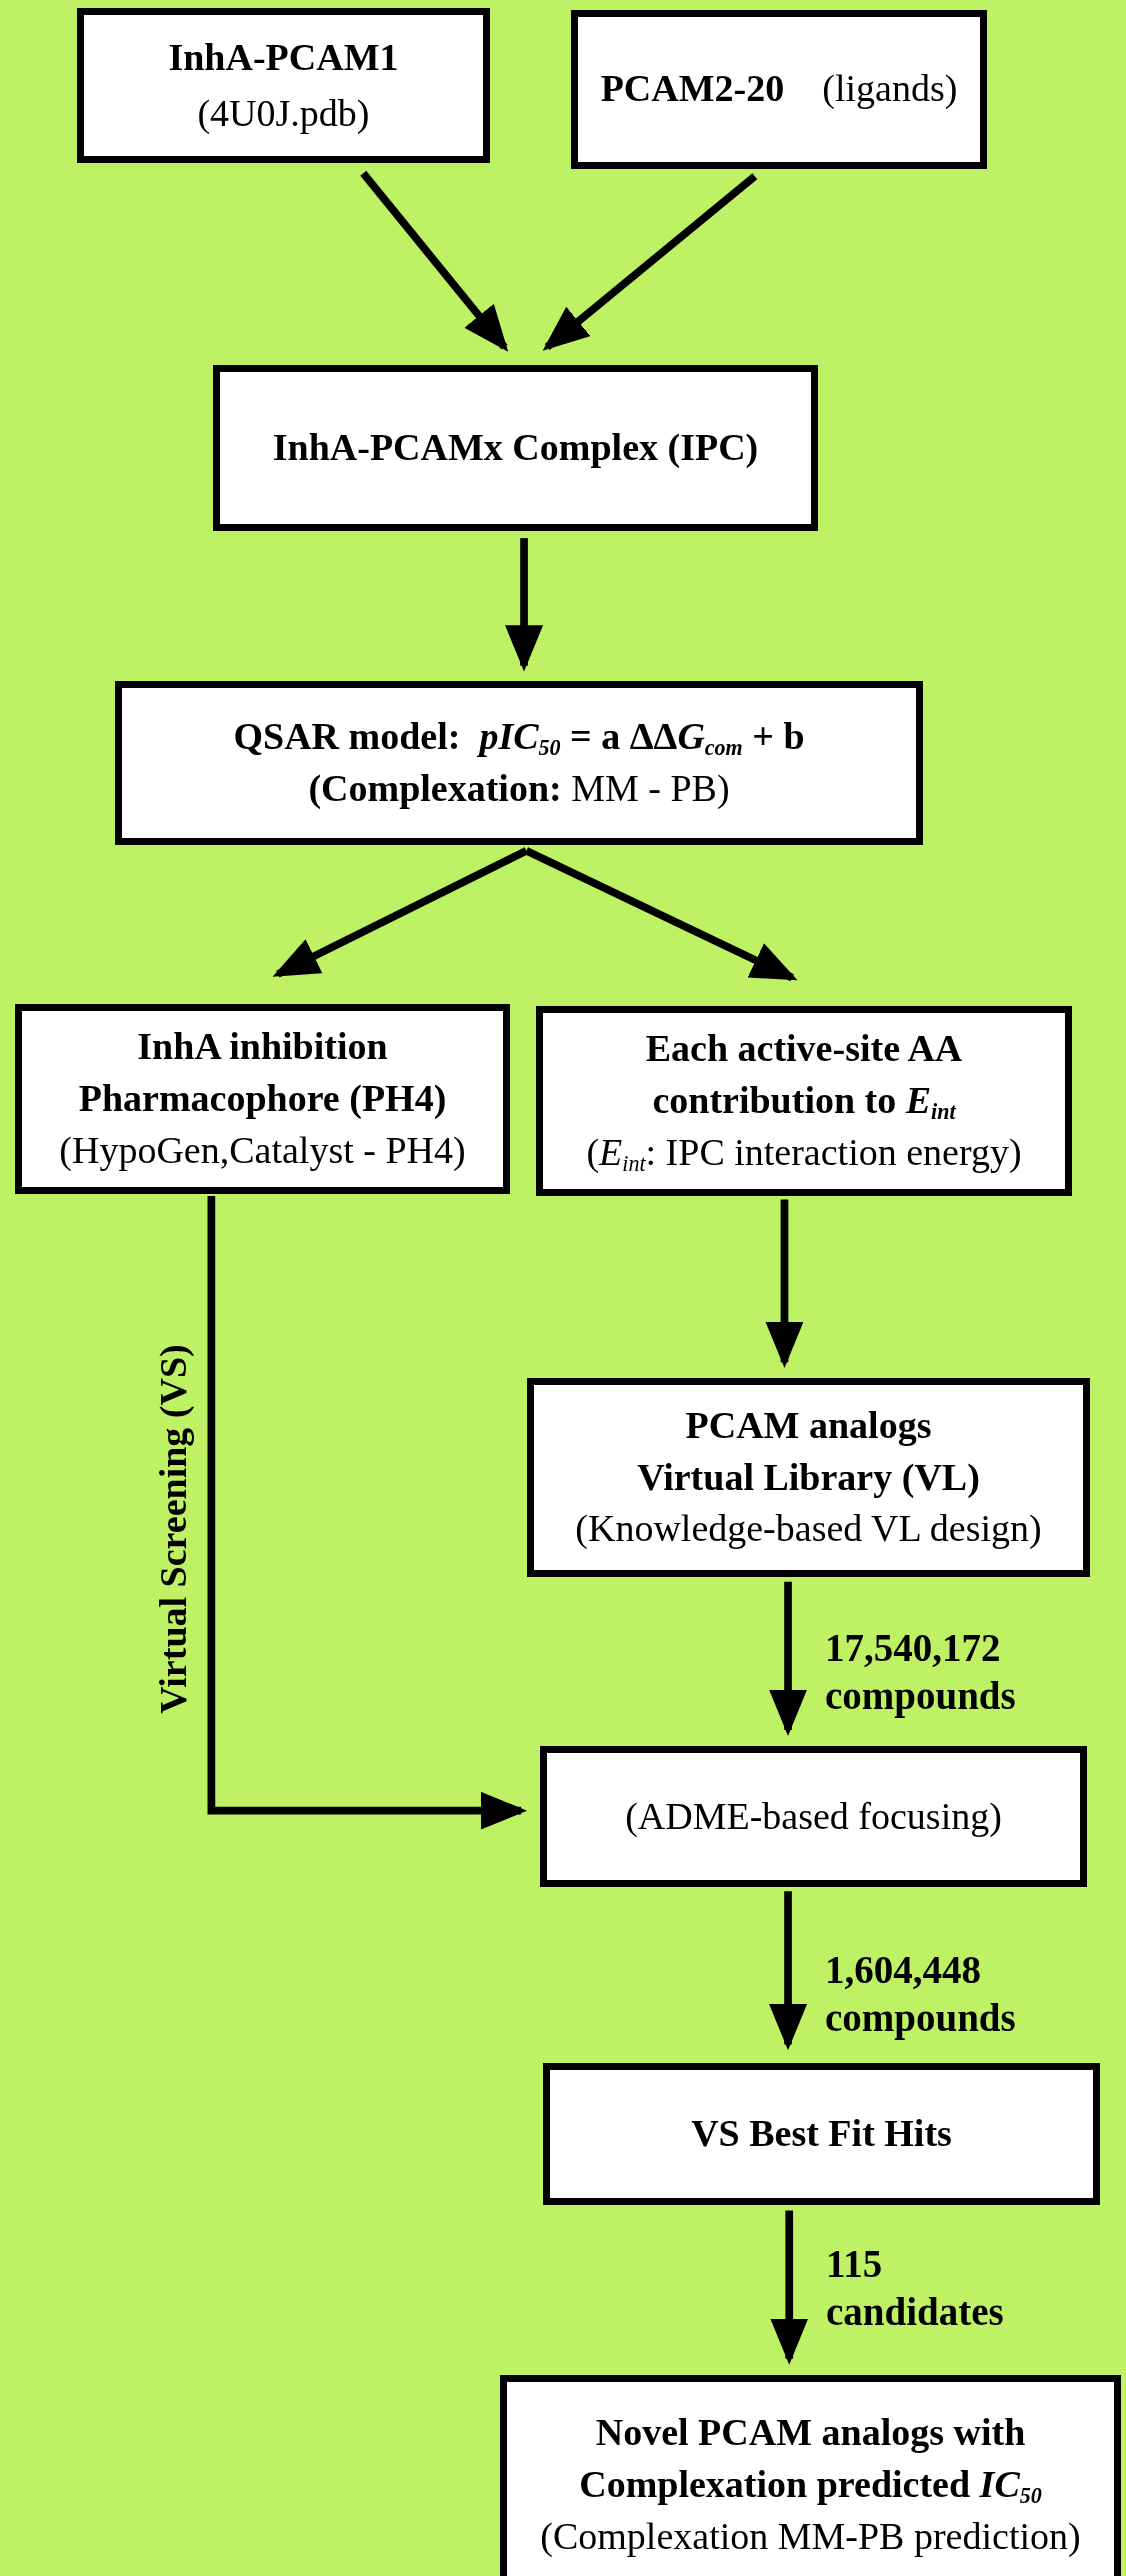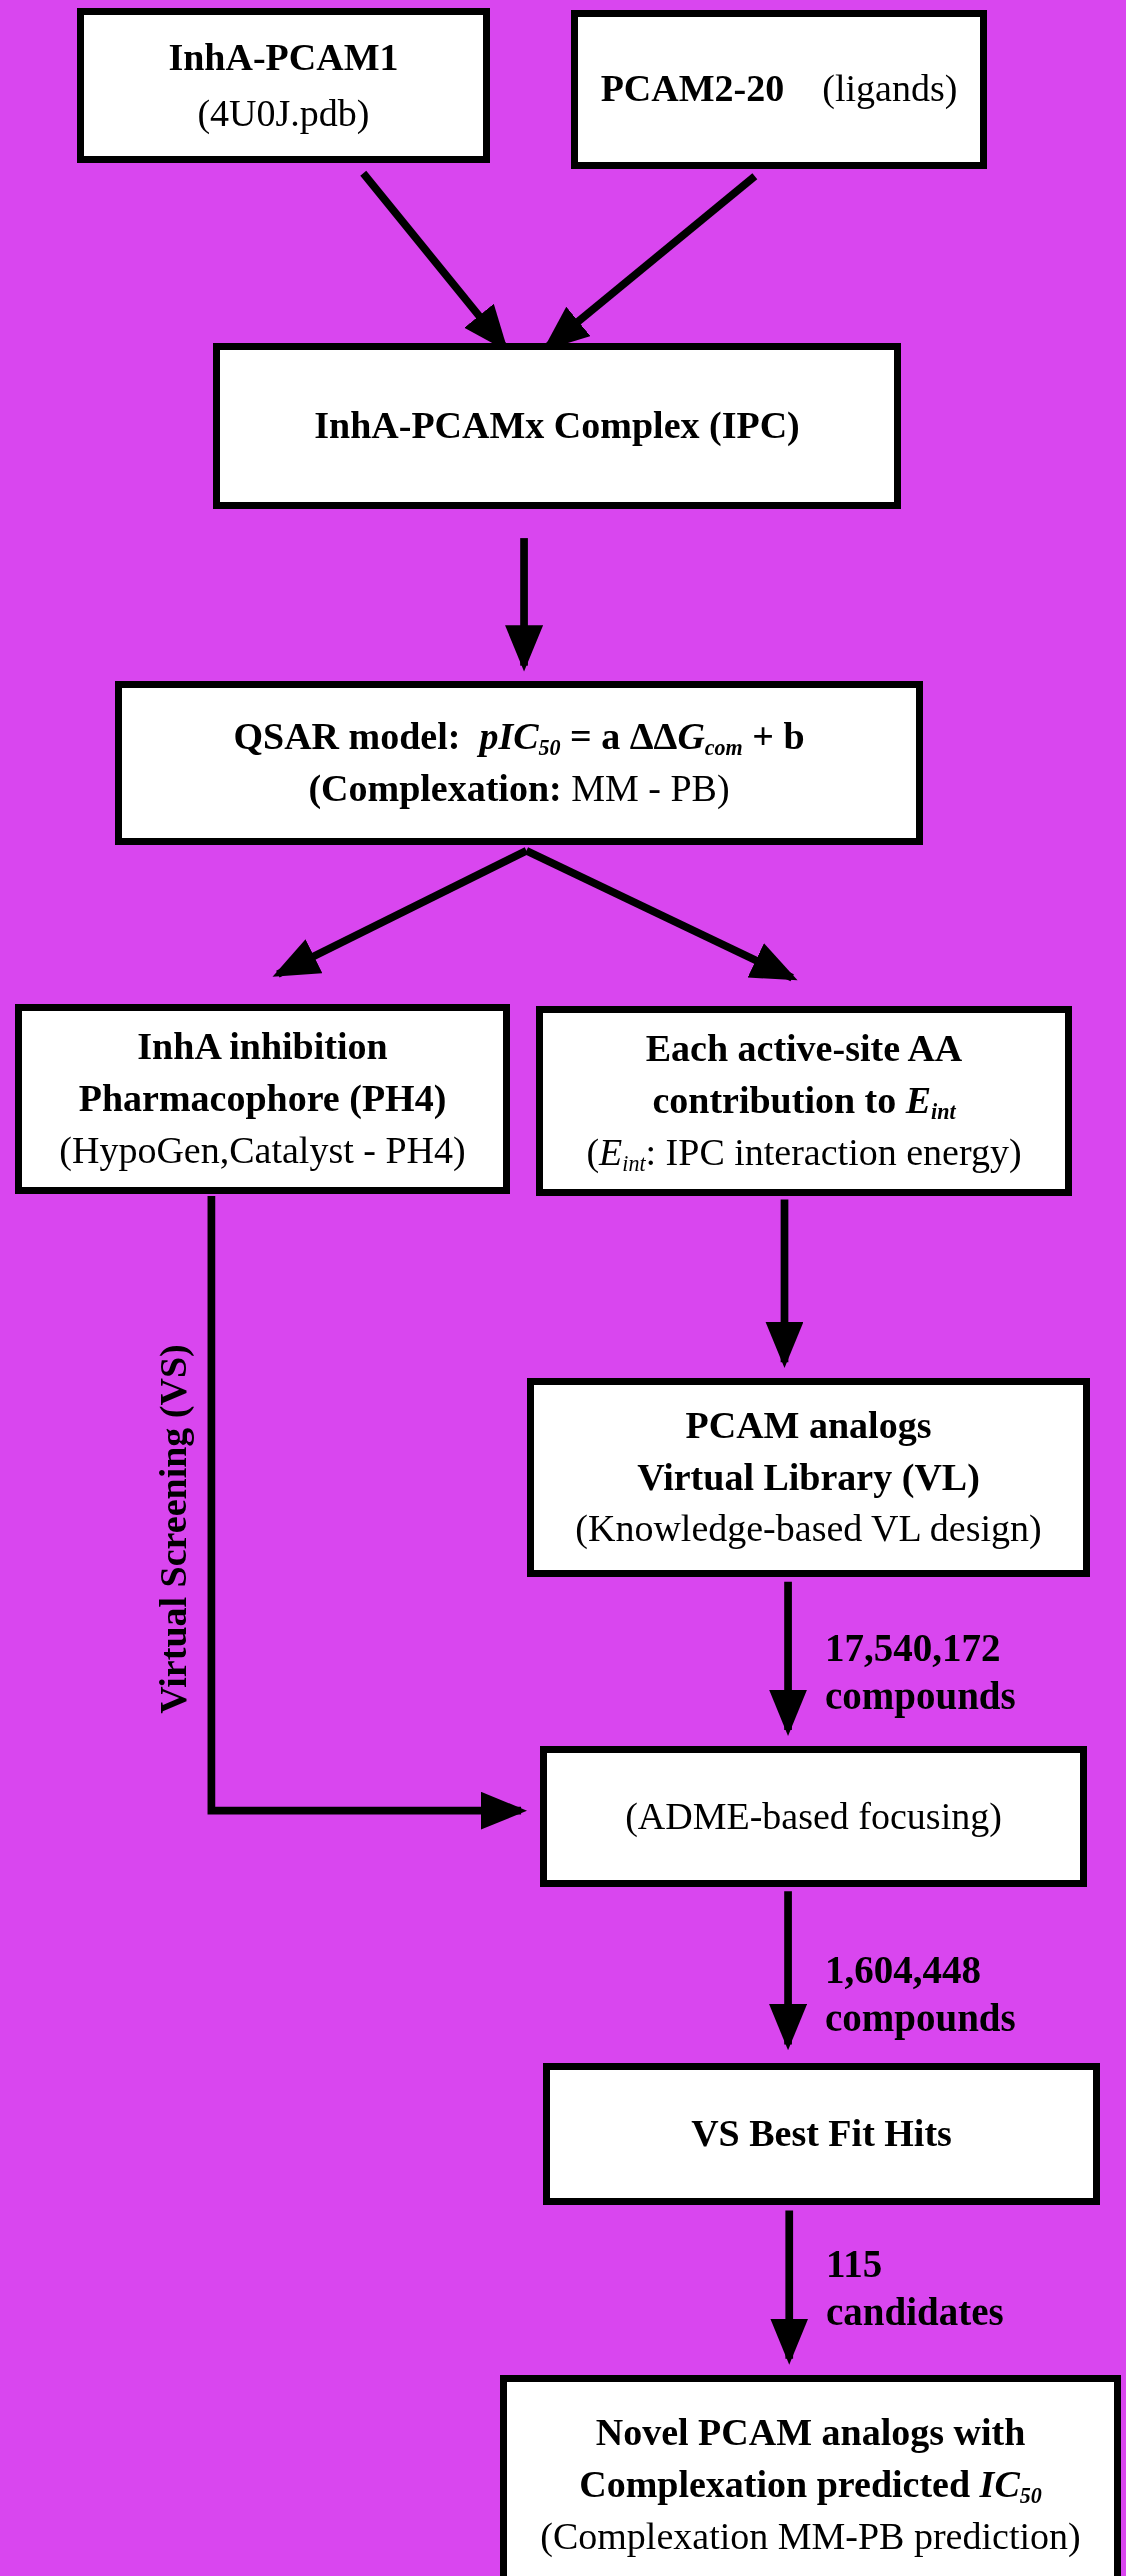--- a/index.html
+++ b/index.html
@@ -1,19 +1,19 @@
 <!DOCTYPE html>
 <html style="font-size:9.5px"><head>
 <meta charset="utf-8">
 <style>
   html,body{margin:0;padding:0;background:#ffffff;}
   #figure{
     position:relative;
     width:1127px;height:2576px;
-    background:#d946ef;
+    background:#bef264;
     color:#000000;
     font-family:"Liberation Serif","DejaVu Serif",serif;
     overflow:hidden;
   }
   #arrows{position:absolute;left:0;top:0;width:1127px;height:2576px;}
   .box{
     position:absolute;
     box-sizing:border-box;
     border:7.1px solid #000000;
     background:#ffffff;
@@ -37,21 +37,21 @@
   }
   #vlabel .rot{
     display:inline-block;
     transform:translate(-50%,-50%) rotate(-90deg);
     transform-origin:center center;
     font-size:38px;font-weight:700;white-space:nowrap;
   }
   
   #box-inha-pcam1      {left:77px; top:7.7px;   width:413px;  height:155px; line-height:1.48;}
   #box-pcam2-20        {left:571px; top:9.5px;   width:416px;  height:159px;}
-  #box-ipc-complex     {left:213px; top:343px;  width:688px; height:166px;}
+  #box-ipc-complex     {left:213px; top:365px;  width:605px; height:166px;}
   #box-qsar-model      {left:115px; top:681px; width:808px; height:164px;}
   #box-ph4-pharmacophore{left:15px; top:1004px; width:495px;  height:190px;}
   #box-aa-contribution {left:536px; top:1006px; width:536px;  height:190px;}
   #box-virtual-library {left:527px; top:1378px; width:563px;  height:199px;}
   #box-focused-vl      {left:540px; top:1746px; width:547px;  height:141px;}
   #box-vs-hits         {left:543px; top:2063px; width:557px;  height:142px;}
   #box-novel-analogs   {left:500px; top:2375px; width:621px; height:220px;}
   #label-vl-count {left:825px; top:1624px;}
   #label-fvl-count{left:825px; top:1946px;}
   #label-hit-count{left:826px; top:2240px;}

